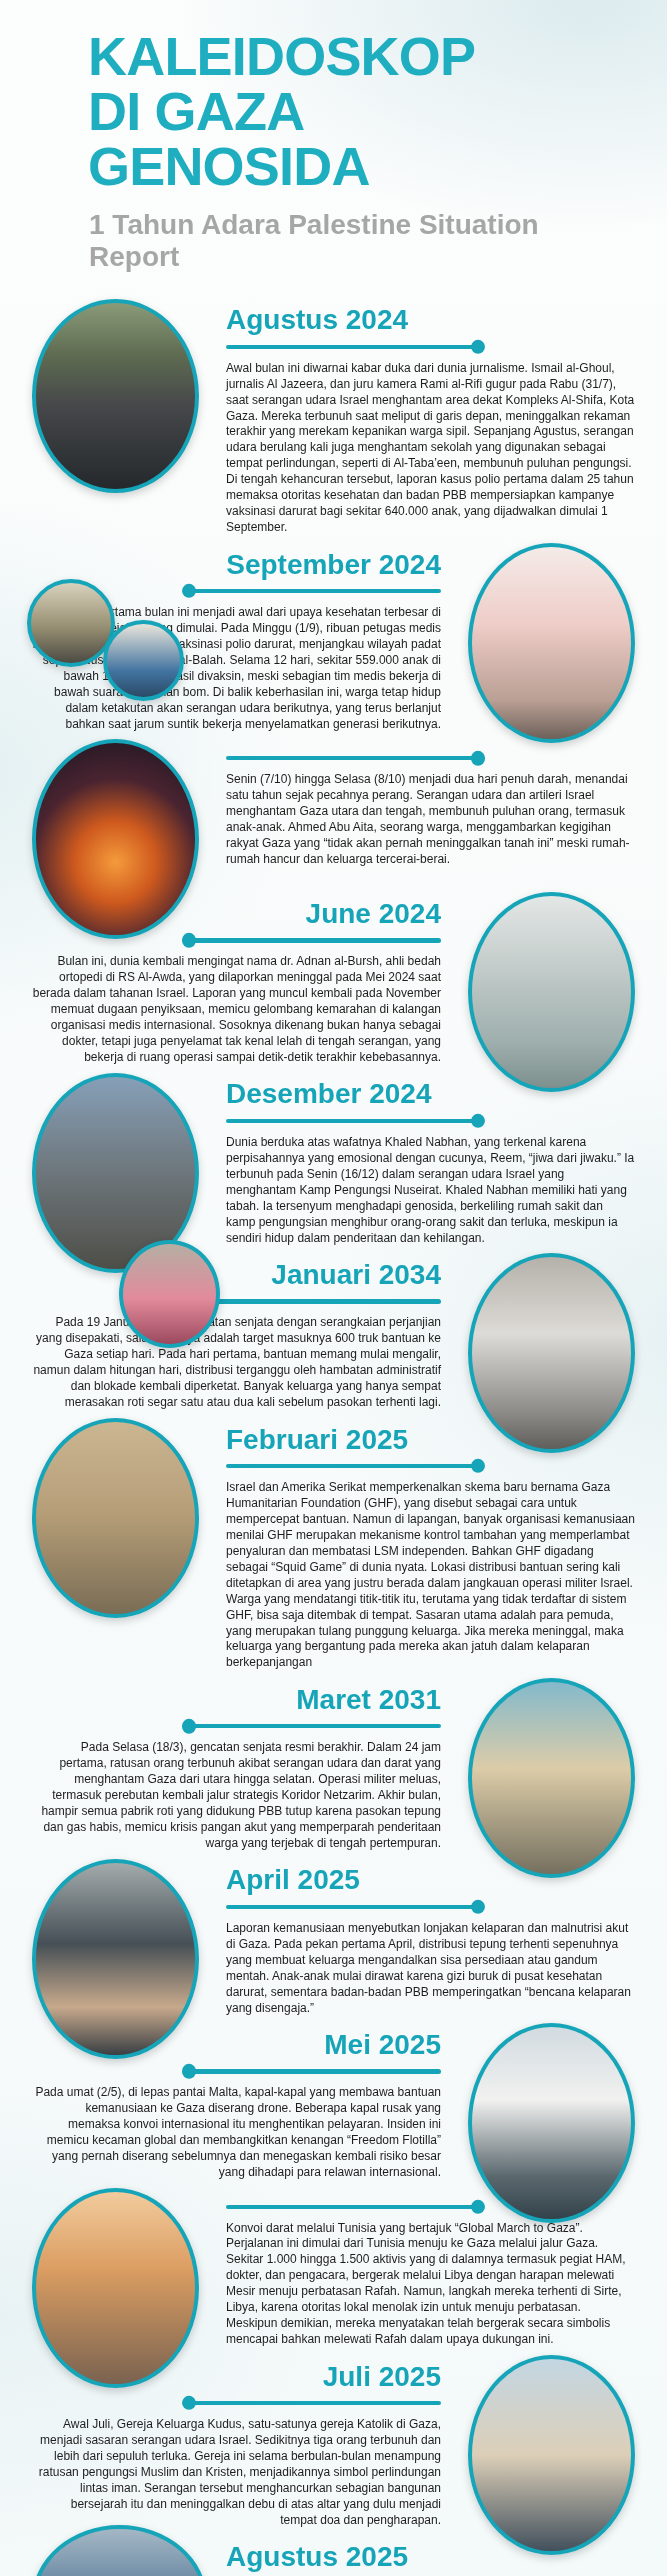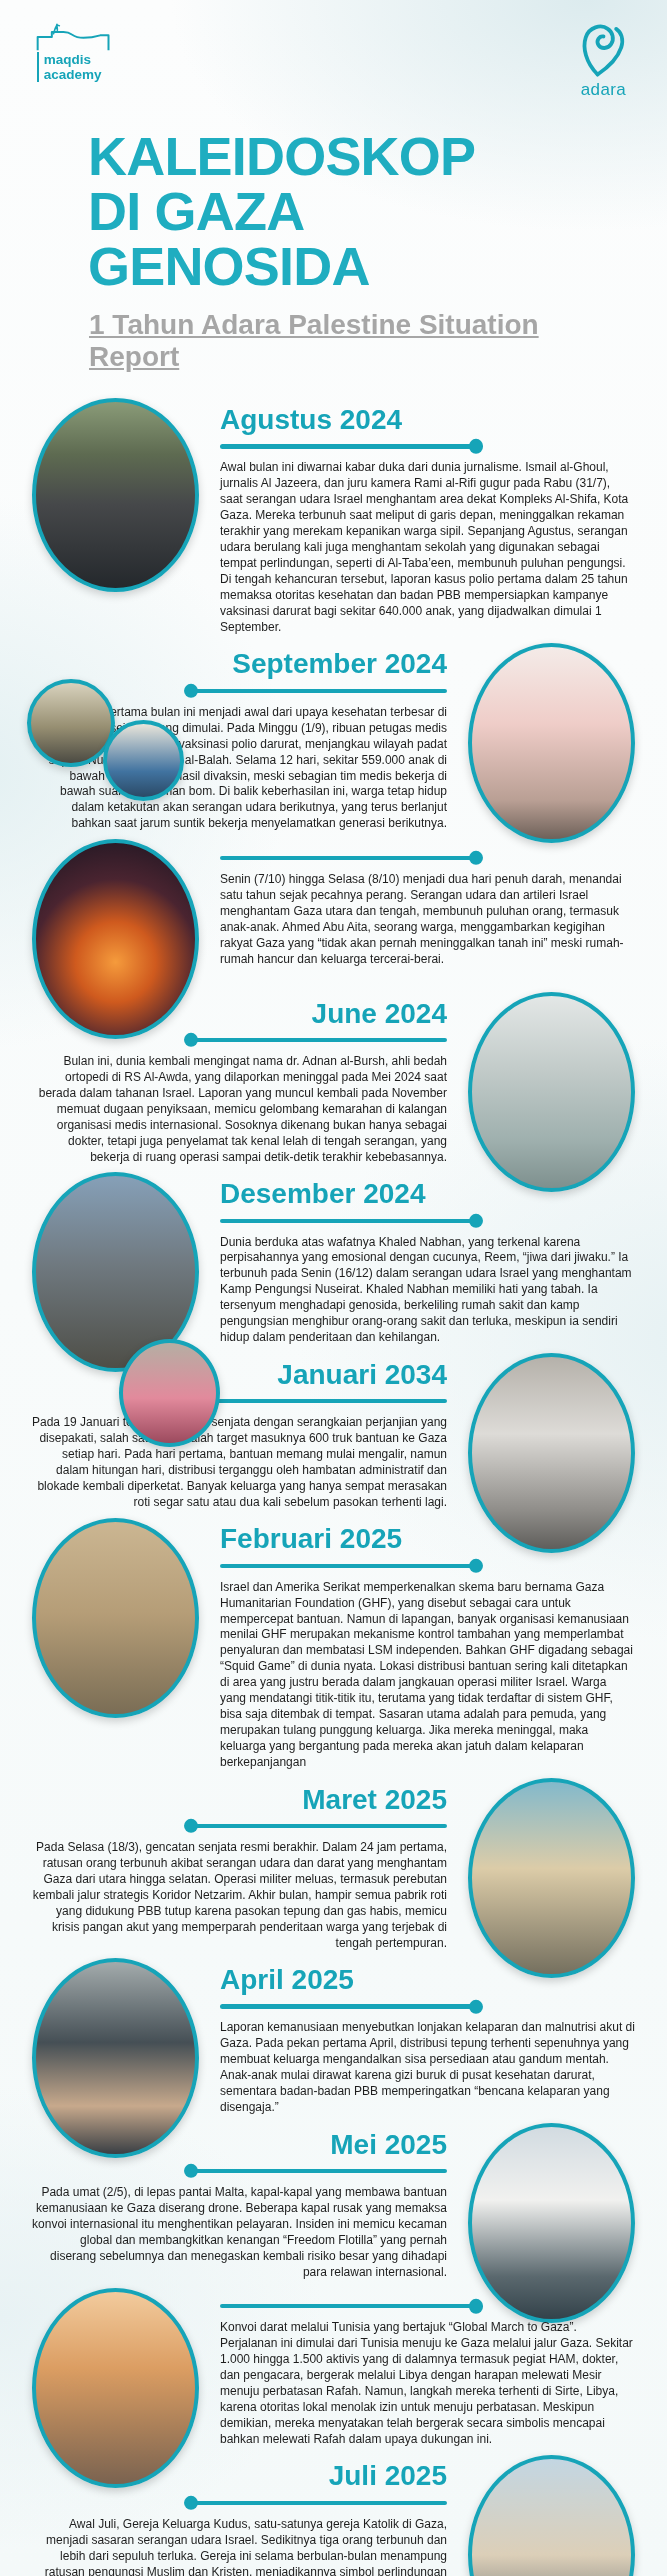--- a/index.html
+++ b/index.html
@@ -31,25 +31,25 @@
   .maqdis-logo svg{display:block;}
   .maqdis-text{border-left:2.5px solid var(--accent);padding-left:5px;margin-left:1.7px;
     font-weight:bold;font-size:13.5px;line-height:1.12;color:var(--accent);}
   .adara-logo{display:flex;flex-direction:column;align-items:center;color:var(--accent);margin-right:5px;}
   .adara-word{font-size:17px;color:var(--accent);letter-spacing:0.4px;margin-top:1.7px;}
 
   .title-block{padding:29px 0 0 88px;}
   .title-line{display:block;font-weight:bold;color:var(--title);
     font-size:54px;line-height:1.02;letter-spacing:-0.8px;}
   .subtitle{margin:15px 0 0 89px;width:454px;font-weight:bold;
-    color:var(--subtitle);font-size:28px;line-height:1.15;text-decoration:underline;}
+    color:var(--subtitle);font-size:28px;line-height:1.15;}
 
   
   #timeline{margin-top:30px;}
-  .tl-section{position:relative;display:flex;gap:10px;padding:0 32px;margin-bottom:11.8px;min-height:141px;}
+  .tl-section{position:relative;display:flex;gap:16px;padding:0 32px;margin-bottom:11.8px;min-height:141px;}
   .tl-section.right{flex-direction:row-reverse;}
   .photo-wrap{position:relative;width:178px;flex-shrink:0;}
   .photo{position:absolute;border-radius:50%;border:4.2px solid var(--accent);
     box-shadow:0 3.4px 8.4px rgba(0,0,0,.18);}
   .main-photo{top:-5px;width:167px;height:200px;}
   .left .main-photo{left:0;}
   .right .main-photo{right:0;}
   .content{flex:1;min-width:0;padding-top:1.7px;}
   .left .content{text-align:left;}
   .right .content{text-align:right;}
@@ -89,39 +89,20 @@
 
   
   .v-aug24 .main-photo{height:194px;}
   .v-aug25 .main-photo{width:175px;height:150px;top:-15px;}
 </style>
 </head>
 <body>
 
 <div id="page">
 
-  <div class="logos">
-    <div class="maqdis-logo">
-      <svg width="77" height="30" viewBox="0 0 92 36">
-        <path d="M22 14 q2 -7 4 -10 q0.6 3 0.6 6 M26 3 q1.5 1.5 3 1.5" fill="none" stroke="#16a4b8" stroke-width="2" stroke-linecap="round"></path>
-        <path d="M3 34 L3 18 L20 18 L20 12 L34 12 q6 0 10 3 q6 4 14 4 q10 0 20 -3 L88 16 L88 34" fill="none" stroke="#16a4b8" stroke-width="2.4" stroke-linejoin="round"></path>
-      </svg>
-      <div class="maqdis-text">
-        <span>maqdis</span><br>
-        <span>academy</span>
-      </div>
-    </div>
-    <div class="adara-logo">
-      <svg width="49" height="56" viewBox="0 0 58 66">
-        <path d="M22 62 C8 48 4 30 8 18 C12 6 26 2 34 8 C40 12 42 20 38 26 C34 32 26 32 23 27 C20 22 24 16 29 17" fill="none" stroke="#16a4b8" stroke-width="4.5" stroke-linecap="round"></path>
-        <path d="M22 62 C34 54 46 42 50 30 C53 20 50 12 44 8" fill="none" stroke="#16a4b8" stroke-width="4.5" stroke-linecap="round"></path>
-      </svg>
-      <div class="adara-word">adara</div>
-    </div>
-  </div>
 
   <div class="title-block">
     <span class="title-line">KALEIDOSKOP</span>
     <span class="title-line">DI GAZA</span>
     <span class="title-line">GENOSIDA</span>
   </div>
   <div class="subtitle">1 Tahun Adara Palestine Situation Report</div>
 
   <div id="timeline">
   <section class="tl-section left v-aug24">
@@ -215,21 +196,21 @@
       </div>
       <p class="body">Israel dan Amerika Serikat memperkenalkan skema baru bernama Gaza Humanitarian Foundation (GHF), yang disebut sebagai cara untuk mempercepat bantuan. Namun di lapangan, banyak organisasi kemanusiaan menilai GHF merupakan mekanisme kontrol tambahan yang memperlambat penyaluran dan membatasi LSM independen. Bahkan GHF digadang sebagai “Squid Game” di dunia nyata. Lokasi distribusi bantuan sering kali ditetapkan di area yang justru berada dalam jangkauan operasi militer Israel. Warga yang mendatangi titik-titik itu, terutama yang tidak terdaftar di sistem GHF, bisa saja ditembak di tempat. Sasaran utama adalah para pemuda, yang merupakan tulang punggung keluarga. Jika mereka meninggal, maka keluarga yang bergantung pada mereka akan jatuh dalam kelaparan berkepanjangan</p>
     </div>
   </section>
 
   <section class="tl-section right">
     <div class="photo-wrap">
       <div class="photo main-photo ph-beach-crowd" title="crowds walking along the coastal road"></div>
     </div>
     <div class="content">
-      <h2 class="month">Maret 2025</h2>
+      <h2 class="month">Maret 2031</h2>
       <div class="rule">
         <span class="dot"></span>
       </div>
       <p class="body">Pada Selasa (18/3), gencatan senjata resmi berakhir. Dalam 24 jam pertama, ratusan orang terbunuh akibat serangan udara dan darat yang menghantam Gaza dari utara hingga selatan. Operasi militer meluas, termasuk perebutan kembali jalur strategis Koridor Netzarim. Akhir bulan, hampir semua pabrik roti yang didukung PBB tutup karena pasokan tepung dan gas habis, memicu krisis pangan akut yang memperparah penderitaan warga yang terjebak di tengah pertempuran.</p>
     </div>
   </section>
 
   <section class="tl-section left">
     <div class="photo-wrap">
       <div class="photo main-photo ph-malnourished-child" title="severely malnourished child held by mother"></div>

